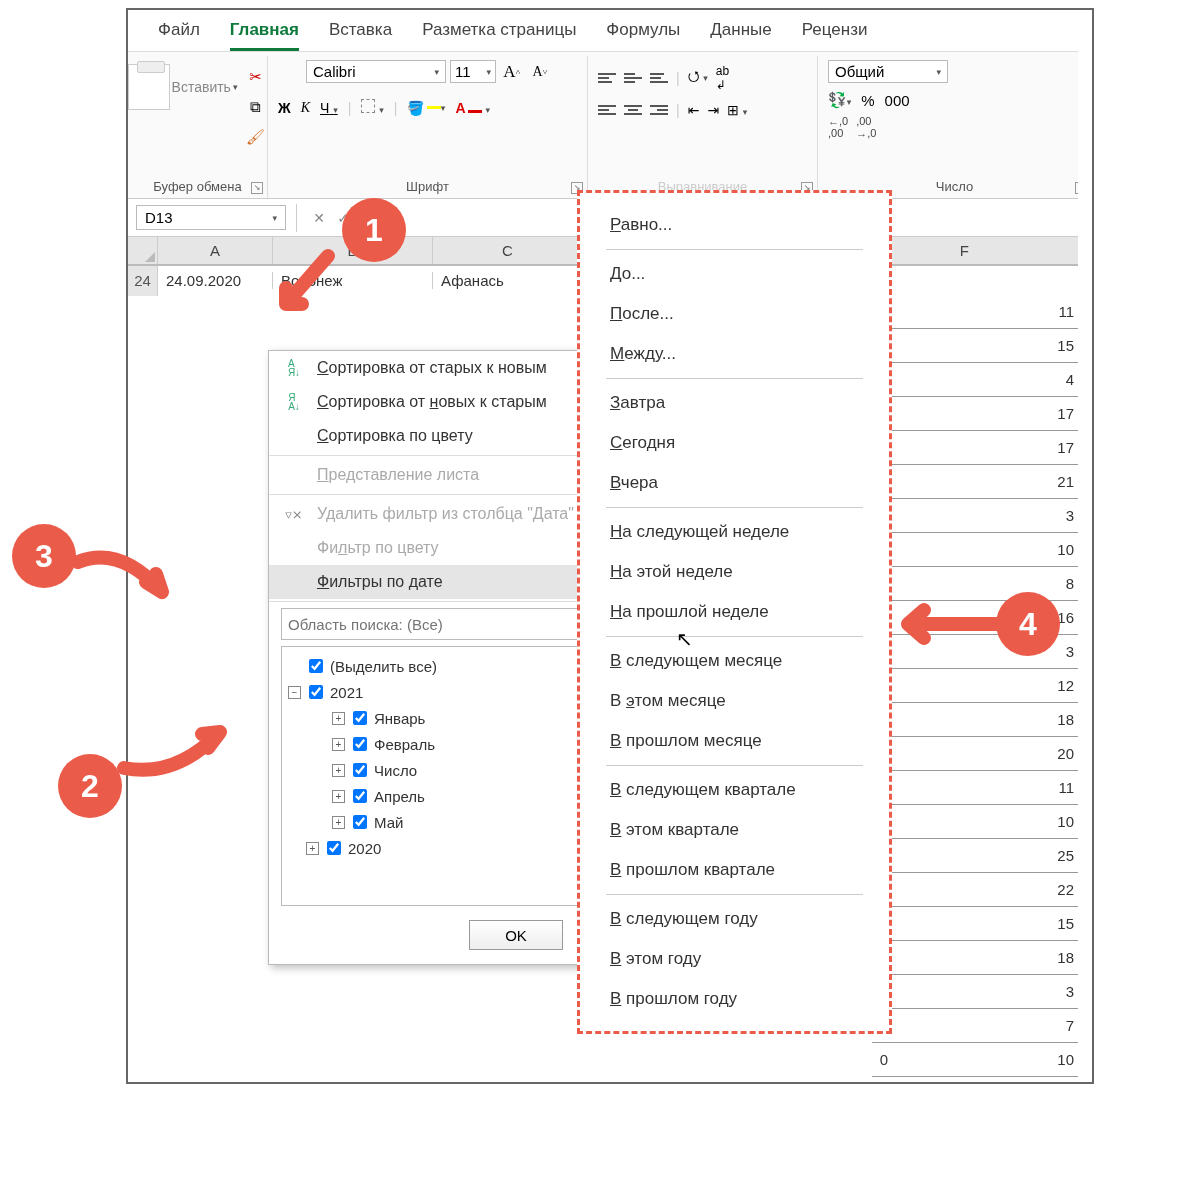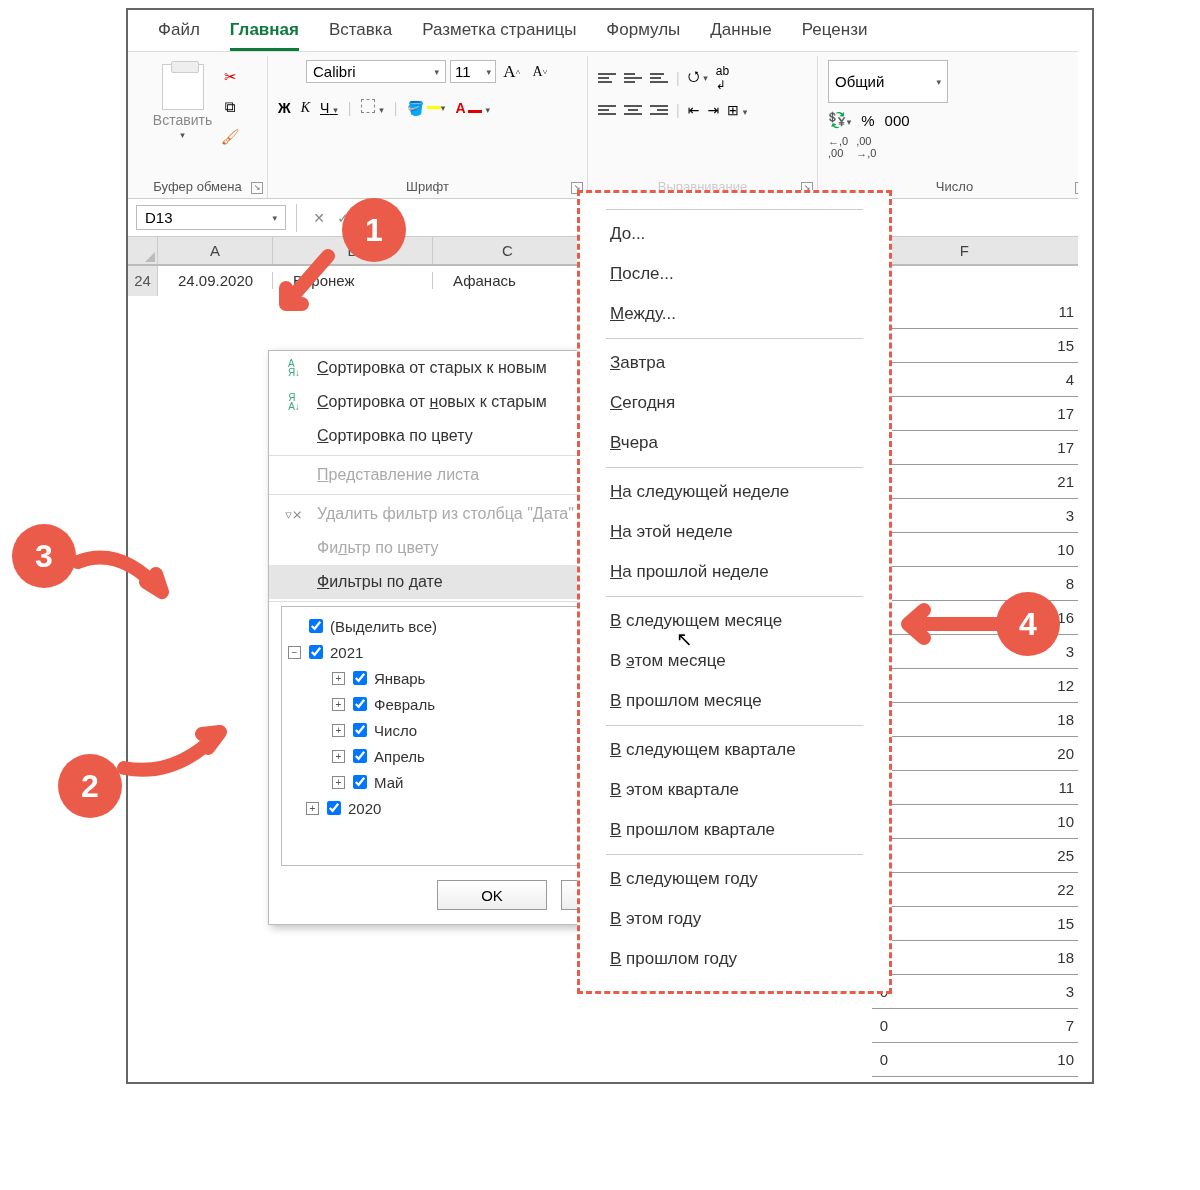--- a/index.html
+++ b/index.html
@@ -63,21 +63,21 @@
     font-size: 8px;
     line-height: 10px;
     text-align: center;
     color: #666;
   }
   
   .clipboard-big {
     display: flex; gap: 6px; align-items: flex-start;
     padding-top: 4px;
   }
-  .paste-btn { display:flex; flex-direction:column; align-items:center; gap:2px; color:#888;}
+  .paste-btn { display:flex; flex-direction:row; align-items:center; gap:2px; color:#888;}
   .paste-icon {
     width: 42px; height: 46px; border:1px solid #ccc; background:#fff;
     position:relative;
   }
   .paste-icon::before{content:"";position:absolute;left:8px;top:-4px;width:26px;height:10px;border:1px solid #ccc;background:#eee;border-radius:2px;}
   .cut-copy { display:flex; flex-direction:column; gap:8px; padding-top:2px;}
   .mini-btn { width:24px; height:22px; display:flex;align-items:center;justify-content:center;font-size:15px;}
   .scissors{color:#c00;}
   .brush{color:#d2691e;}
   
@@ -92,21 +92,21 @@
   .u{text-decoration:underline;}
   .borders-btn{display:inline-block;border:1px dashed #888;width:14px;height:14px;position:relative;}
   .fill-btn{display:inline-flex;align-items:center;position:relative;}
   .fill-btn .sw{width:14px;height:3px;background:#ff0;display:inline-block;margin-left:2px;}
   .fontcolor-btn .sw{width:14px;height:3px;background:#d00;display:inline-block;margin-left:2px;}
   
   .align-row{display:flex;gap:8px;align-items:center;}
   .al-ic{display:inline-block;width:18px;}
   .al-ic span{display:block;height:2px;background:#555;margin:2px 0;}
   
-  .num-combo{border:1px solid #bbb;padding:12px 6px;background:#fff;font-size:15px;width:120px;display:flex;justify-content:space-between;align-items:center;}
+  .num-combo{border:1px solid #bbb;padding:2px 6px;background:#fff;font-size:15px;width:120px;display:flex;justify-content:space-between;align-items:center;}
   .num-row{display:flex;gap:10px;align-items:center;font-size:15px;padding-top:8px;}
   .num-row2{display:flex;gap:8px;font-size:11px;color:#444;padding-top:6px;}
   
   .formula-bar {
     display:flex; align-items:center; gap:0;
     border-bottom:1px solid #ccc; height:38px;
     padding-left:8px; background:#fff;
   }
   .namebox{border:1px solid #bbb;padding:3px 8px;width:150px;font-size:15px;display:flex;justify-content:space-between;align-items:center;background:#fff;}
   .fb-sep{width:1px;height:28px;background:#ccc;margin:0 10px;}
@@ -131,21 +131,21 @@
   .fbtn{width:18px;height:18px;background:linear-gradient(#fff,#e5e5e5);border:1px solid #888;display:flex;align-items:center;justify-content:center;}
   .fbtn svg{width:8px;height:8px;}
   
   .data-rows{position:absolute;right:0;top:58px;width:220px;}
   .drow{height:34px;border-bottom:1px solid #999;display:flex;align-items:center;}
   .drow .zero{width:20px;text-align:right;padding-right:4px;}
   .drow .val{flex:1;text-align:right;padding-right:18px;}
   
   .bottom-row{position:absolute;left:0;bottom:0;height:30px;display:flex;align-items:center;width:100%;background:#fff;border-top:1px solid #bbb;}
   .bottom-row .rn{width:30px;background:#e6e6e6;border-right:1px solid #ccc;text-align:center;line-height:30px;color:#555;}
-  .bottom-row .cell{padding:0 20px;border-right:1px solid #ccc;}
+  .bottom-row .cell{padding:0 8px;border-right:1px solid #ccc;}
   
   .filter-menu {
     position:absolute;
     left:140px; top:340px;
     width:420px;
     background:#fff;
     border:1px solid #bbb;
     box-shadow:3px 3px 8px rgba(0,0,0,0.25);
     font-size:16px;
     color:#333;
@@ -161,21 +161,21 @@
   .search-box{margin:6px 12px;border:1px solid #bbb;display:flex;align-items:center;height:32px;padding:0 4px;color:#888;}
   .search-box input{border:none;outline:none;flex:1;font-size:15px;color:#888;background:transparent;}
   .tree{margin:4px 12px;border:1px solid #bbb;height:260px;padding:6px;overflow:hidden;background:#fff;font-size:15px;}
   .tree-node{display:flex;align-items:center;gap:4px;padding:3px 0;}
   .exp{width:13px;height:13px;border:1px solid #888;font-size:10px;line-height:11px;text-align:center;color:#555;background:#fff;}
   .noexp{width:13px;}
   .cb{width:14px;height:14px;}
   .indent1{padding-left:18px;}
   .indent2{padding-left:44px;}
   .fm-buttons{display:flex;justify-content:flex-end;gap:14px;padding:10px 16px 14px;}
-  .fm-buttons button{width:110px;height:30px;border:1px solid #999;background:linear-gradient(#fff,#eee);font-size:15px;cursor:pointer;}
+  .fm-buttons button{width:94px;height:30px;border:1px solid #999;background:linear-gradient(#fff,#eee);font-size:15px;cursor:pointer;}
   
   .cursor{position:absolute;left:548px;top:617px;font-size:20px;pointer-events:none;z-index:60;}
   
   .submenu {
     position:absolute;
     left:577px; top:190px;
     width:315px;
     background:#fff;
     border:3px dashed #EB5B49;
     padding:12px 0;
@@ -525,20 +525,25 @@
       <span class="fm-icon"></span>
       <span>Фи<u>л</u>ьтр по цвету</span>
       <span class="fm-arrow">▶</span>
     </div>
     <div class="fm-item highlight">
       <span class="fm-icon"></span>
       <span><u>Ф</u>ильтры по дате</span>
       <span class="fm-arrow">▶</span>
     </div>
     <div class="fm-sep"></div>
+    <div class="search-box">
+      <input type="text" placeholder="Область поиска: (Все)" style="">
+      <span>🔍</span>
+      <span class="small-caret">▾</span>
+    </div>
     <div class="tree">
       <div class="tree-node">
           <span class="noexp"></span>
           <input class="cb" type="checkbox" checked="" style="">
           <span>(Выделить все)</span>
         </div>
       <div class="tree-node">
           <span class="exp">−</span>
           <input class="cb" type="checkbox" checked="" style="">
           <span>2021</span>
@@ -580,20 +585,21 @@
       <button>OK</button>
       <button>Отмена</button>
     </div>
   </div>
   <span class="cursor">↖</span>
 
   <div class="torn"></div>
 </div>
 
 <div class="submenu">
+  <div class="sub-item"><u>Р</u>авно...</div>
   <div class="sub-sep"></div>
   <div class="sub-item"><u>Д</u>о...</div>
   <div class="sub-item"><u>П</u>осле...</div>
   <div class="sub-item"><u>М</u>ежду...</div>
   <div class="sub-sep"></div>
   <div class="sub-item"><u>З</u>автра</div>
   <div class="sub-item"><u>С</u>егодня</div>
   <div class="sub-item"><u>В</u>чера</div>
   <div class="sub-sep"></div>
   <div class="sub-item"><u>Н</u>а следующей неделе</div>

